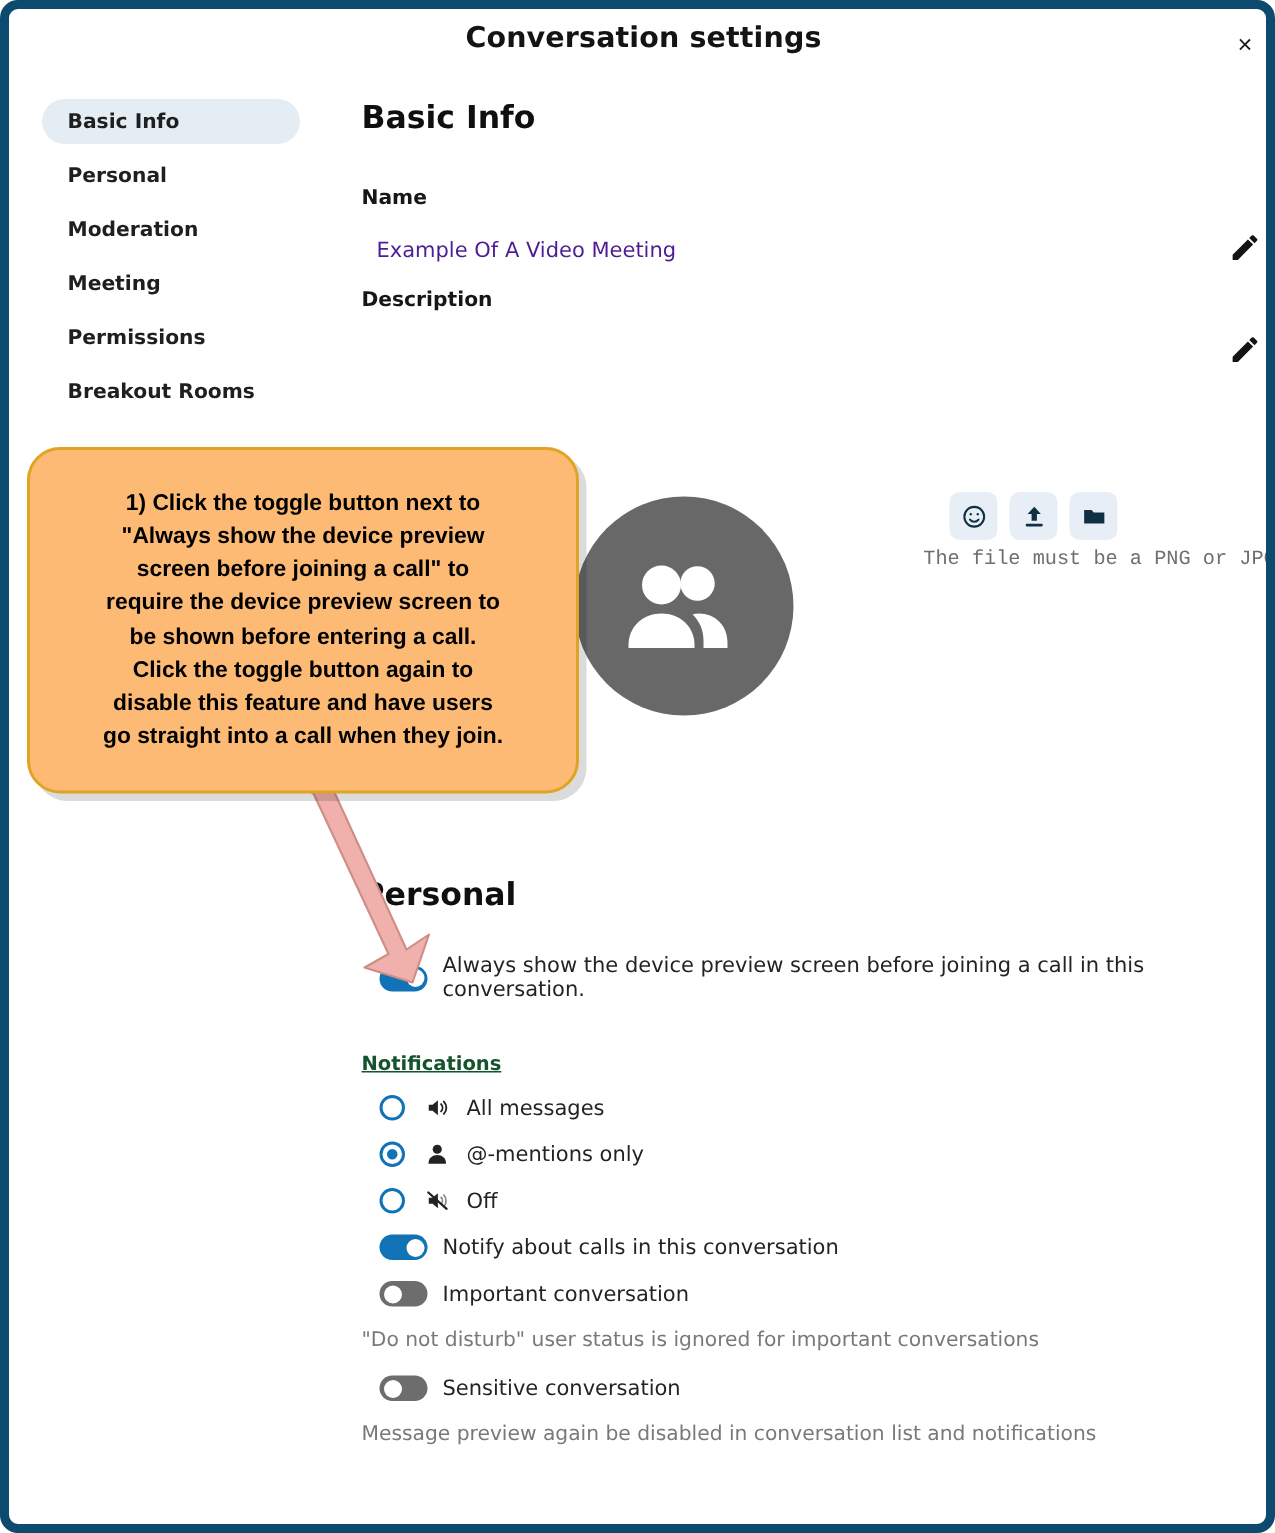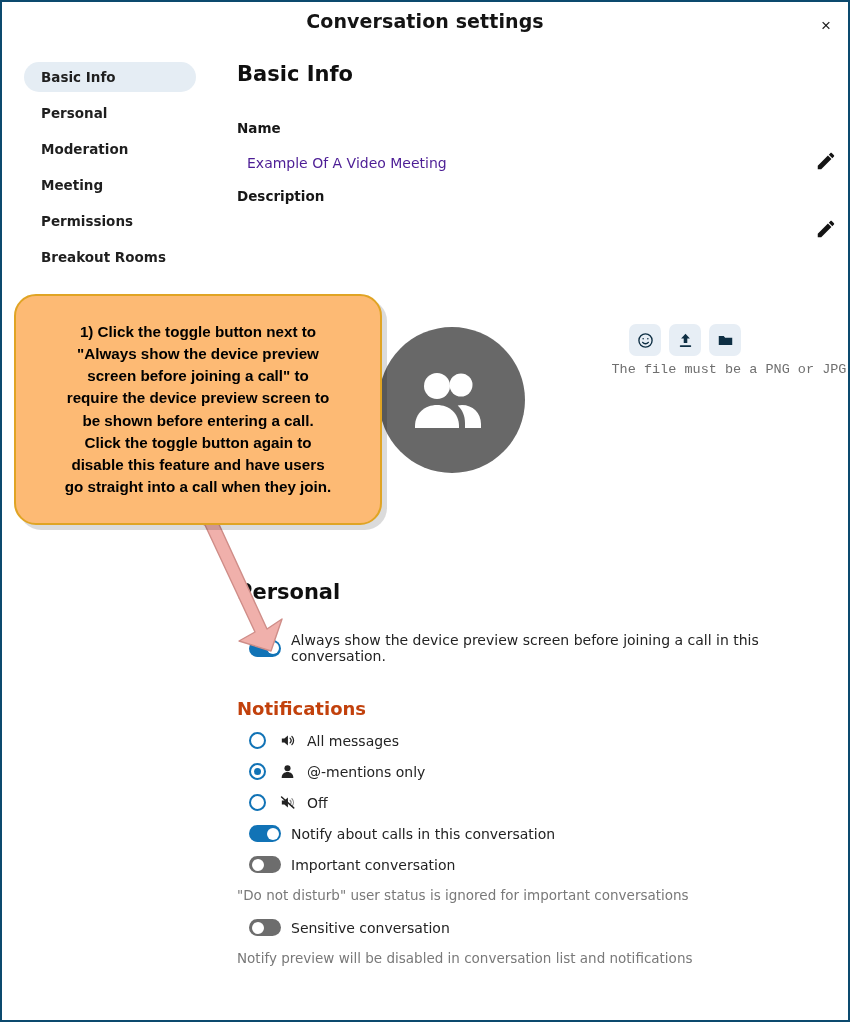--- a/index.html
+++ b/index.html
@@ -6,22 +6,22 @@
   html, body {
     margin: 0; padding: 0;
     width: 850px; height: 1022px;
     background: #ffffff;
     font-family: "DejaVu Sans", "Liberation Sans", sans-serif;
   }
   #window {
     position: relative;
     width: 850px; height: 1022px;
     background: #ffffff;
-    border: 2px solid #0c4a6e;
-    border-radius: 0;
+    border: 6px solid #0c4a6e;
+    border-radius: 12px;
     overflow: hidden;
   }
 
   
   #header {
     position: absolute; top: 0; left: 0;
     width: 846px; height: 44px;
   }
   #dialog-title {
     position: absolute;
@@ -144,22 +144,23 @@
     border-radius: 50%;
     background: #ffffff;
   }
   .toggle.on .knob  { right: 2.5px; }
   .toggle.off .knob { left: 2.5px; }
   .toggle-label { font-size: 14px; color: #232323; }
 
   #personal-toggle-row { margin-left: 12px; margin-bottom: 34px; }
 
   .group-label {
-    font-size: 18px; font-weight: bold; color: #c2410c;
+    font-size: 13px; font-weight: bold; color: #14532d;
     margin-bottom: 13px;
+    text-decoration: underline;
   }
   .radio-row {
     display: flex; align-items: center;
     margin-left: 12px; margin-bottom: 14px;
     cursor: pointer;
   }
   .radio {
     width: 17px; height: 17px;
     border: 2px solid #1173b6;
     border-radius: 50%;
@@ -364,21 +365,21 @@
 
     <div class="helper-text">"Do not disturb" user status is ignored for important conversations</div>
 
     <div class="toggle-row sub-toggle-row">
       <span class="toggle off">
           <span class="knob"></span>
         </span>
       <span class="toggle-label">Sensitive conversation</span>
     </div>
 
-    <div class="helper-text">Notify preview will be disabled in conversation list and notifications</div>
+    <div class="helper-text">Message preview again be disabled in conversation list and notifications</div>
   </div>
 
   <svg id="arrow" width="110" height="140" viewBox="0 0 110 140">
     <path d="M14 6 L30 3 L80 112 L95 102 L84 134 L52 124 L68 115 L18 8 Z" fill="#f0b0ab" stroke="#cf8d88" stroke-width="1.4" stroke-linejoin="round"></path>
   </svg>
 
   <div id="callout">
     <div id="callout-text">1) Click the toggle button next to
 "Always show the device preview
 screen before joining a call" to

